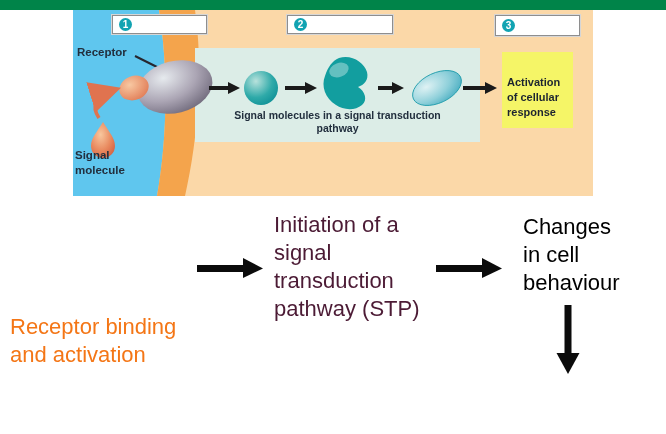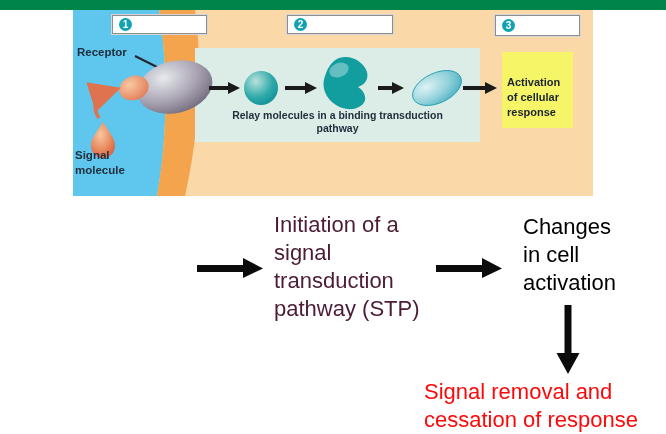--- a/index.html
+++ b/index.html
@@ -139,36 +139,36 @@
     <div class="stepbox" style="left:214px;top:5px;width:106px;height:19px;">
       <span class="badge">2</span>
     </div>
     <div class="stepbox" style="left:422px;top:5px;width:85px;height:21px;">
       <span class="badge">3</span>
     </div>
 
     <div class="figlabel lbl-receptor">Receptor</div>
     <div class="figlabel lbl-signal ml">Signal
 molecule</div>
-    <div class="figlabel lbl-relay ml">Relay molecules in a binding transduction
+    <div class="figlabel lbl-relay ml">Signal molecules in a signal transduction
 pathway</div>
     <div class="figlabel lbl-activation ml">Activation
 of cellular
 response</div>
   </div>
 
+  <div class="stagetext st-binding ml">Receptor binding
+and activation</div>
   <div class="stagetext st-initiation ml">Initiation of a
 signal
 transduction
 pathway (STP)</div>
   <div class="stagetext st-changes ml">Changes
 in cell
-activation</div>
-  <div class="stagetext st-removal ml">Signal removal and
-cessation of response</div>
+behaviour</div>
 
   <svg class="flow-arrow" style="left:197px;top:257px;" width="66" height="22">
     <rect x="0" y="8" width="46" height="7" fill="#0b0b0b"></rect>
     <polygon points="46,1 66,11.5 46,21" fill="#0b0b0b"></polygon>
   </svg>
   <svg class="flow-arrow" style="left:436px;top:257px;" width="66" height="22">
     <rect x="0" y="8" width="46" height="7" fill="#0b0b0b"></rect>
     <polygon points="46,1 66,11.5 46,21" fill="#0b0b0b"></polygon>
   </svg>
   <svg class="flow-arrow" style="left:555px;top:305px;" width="26" height="70">

